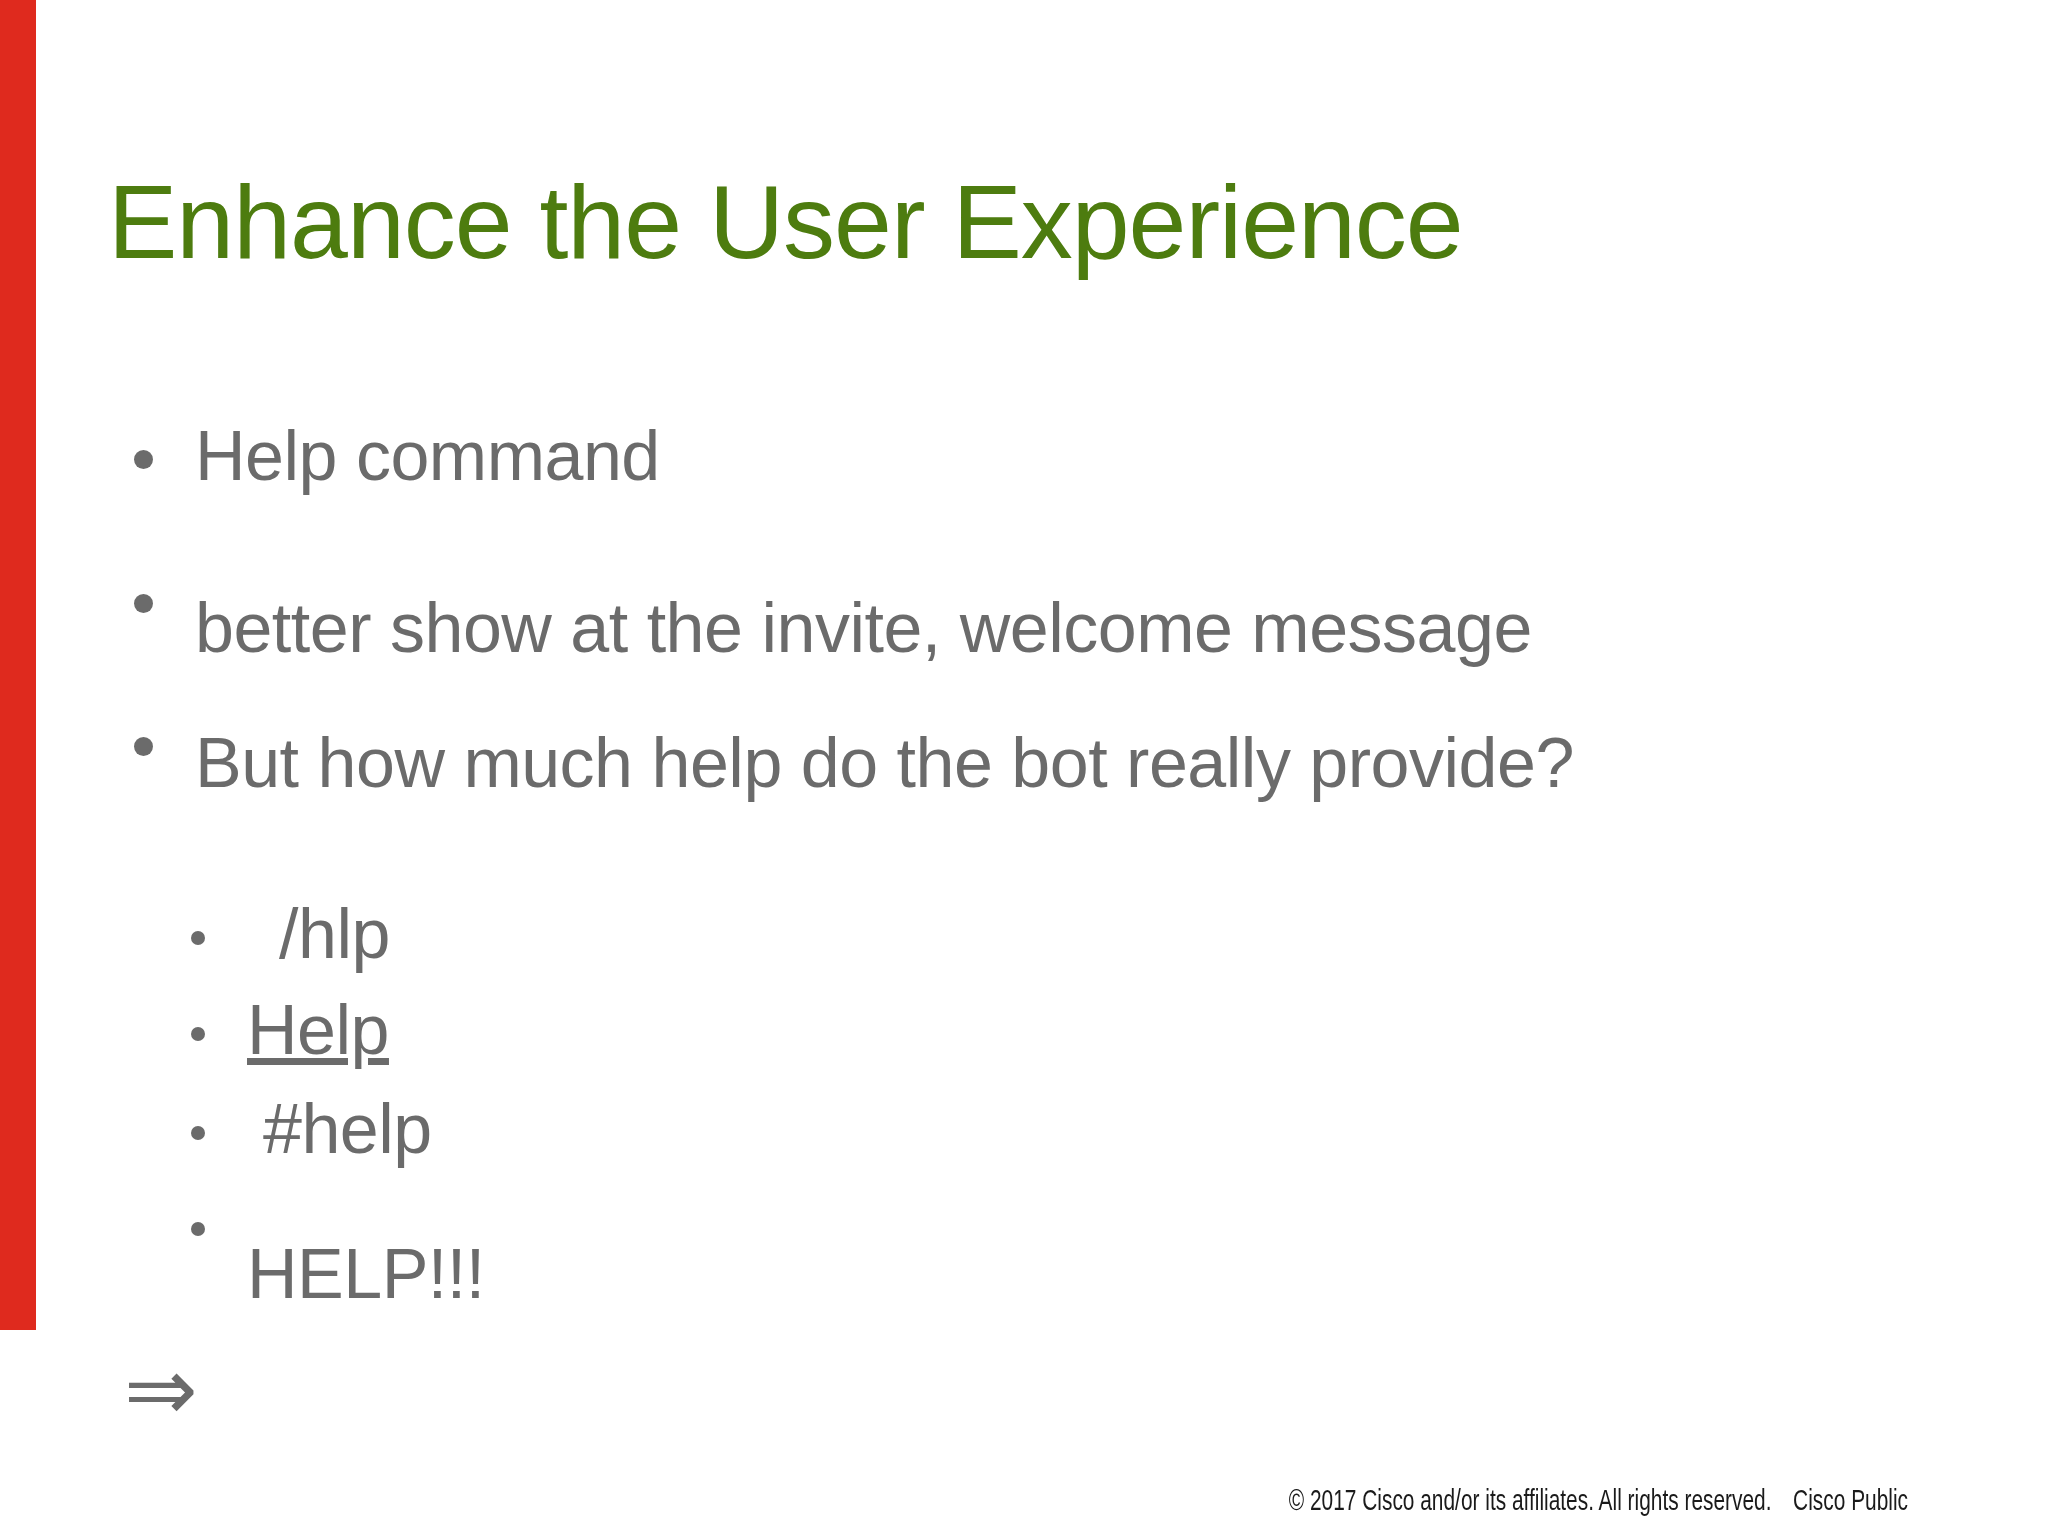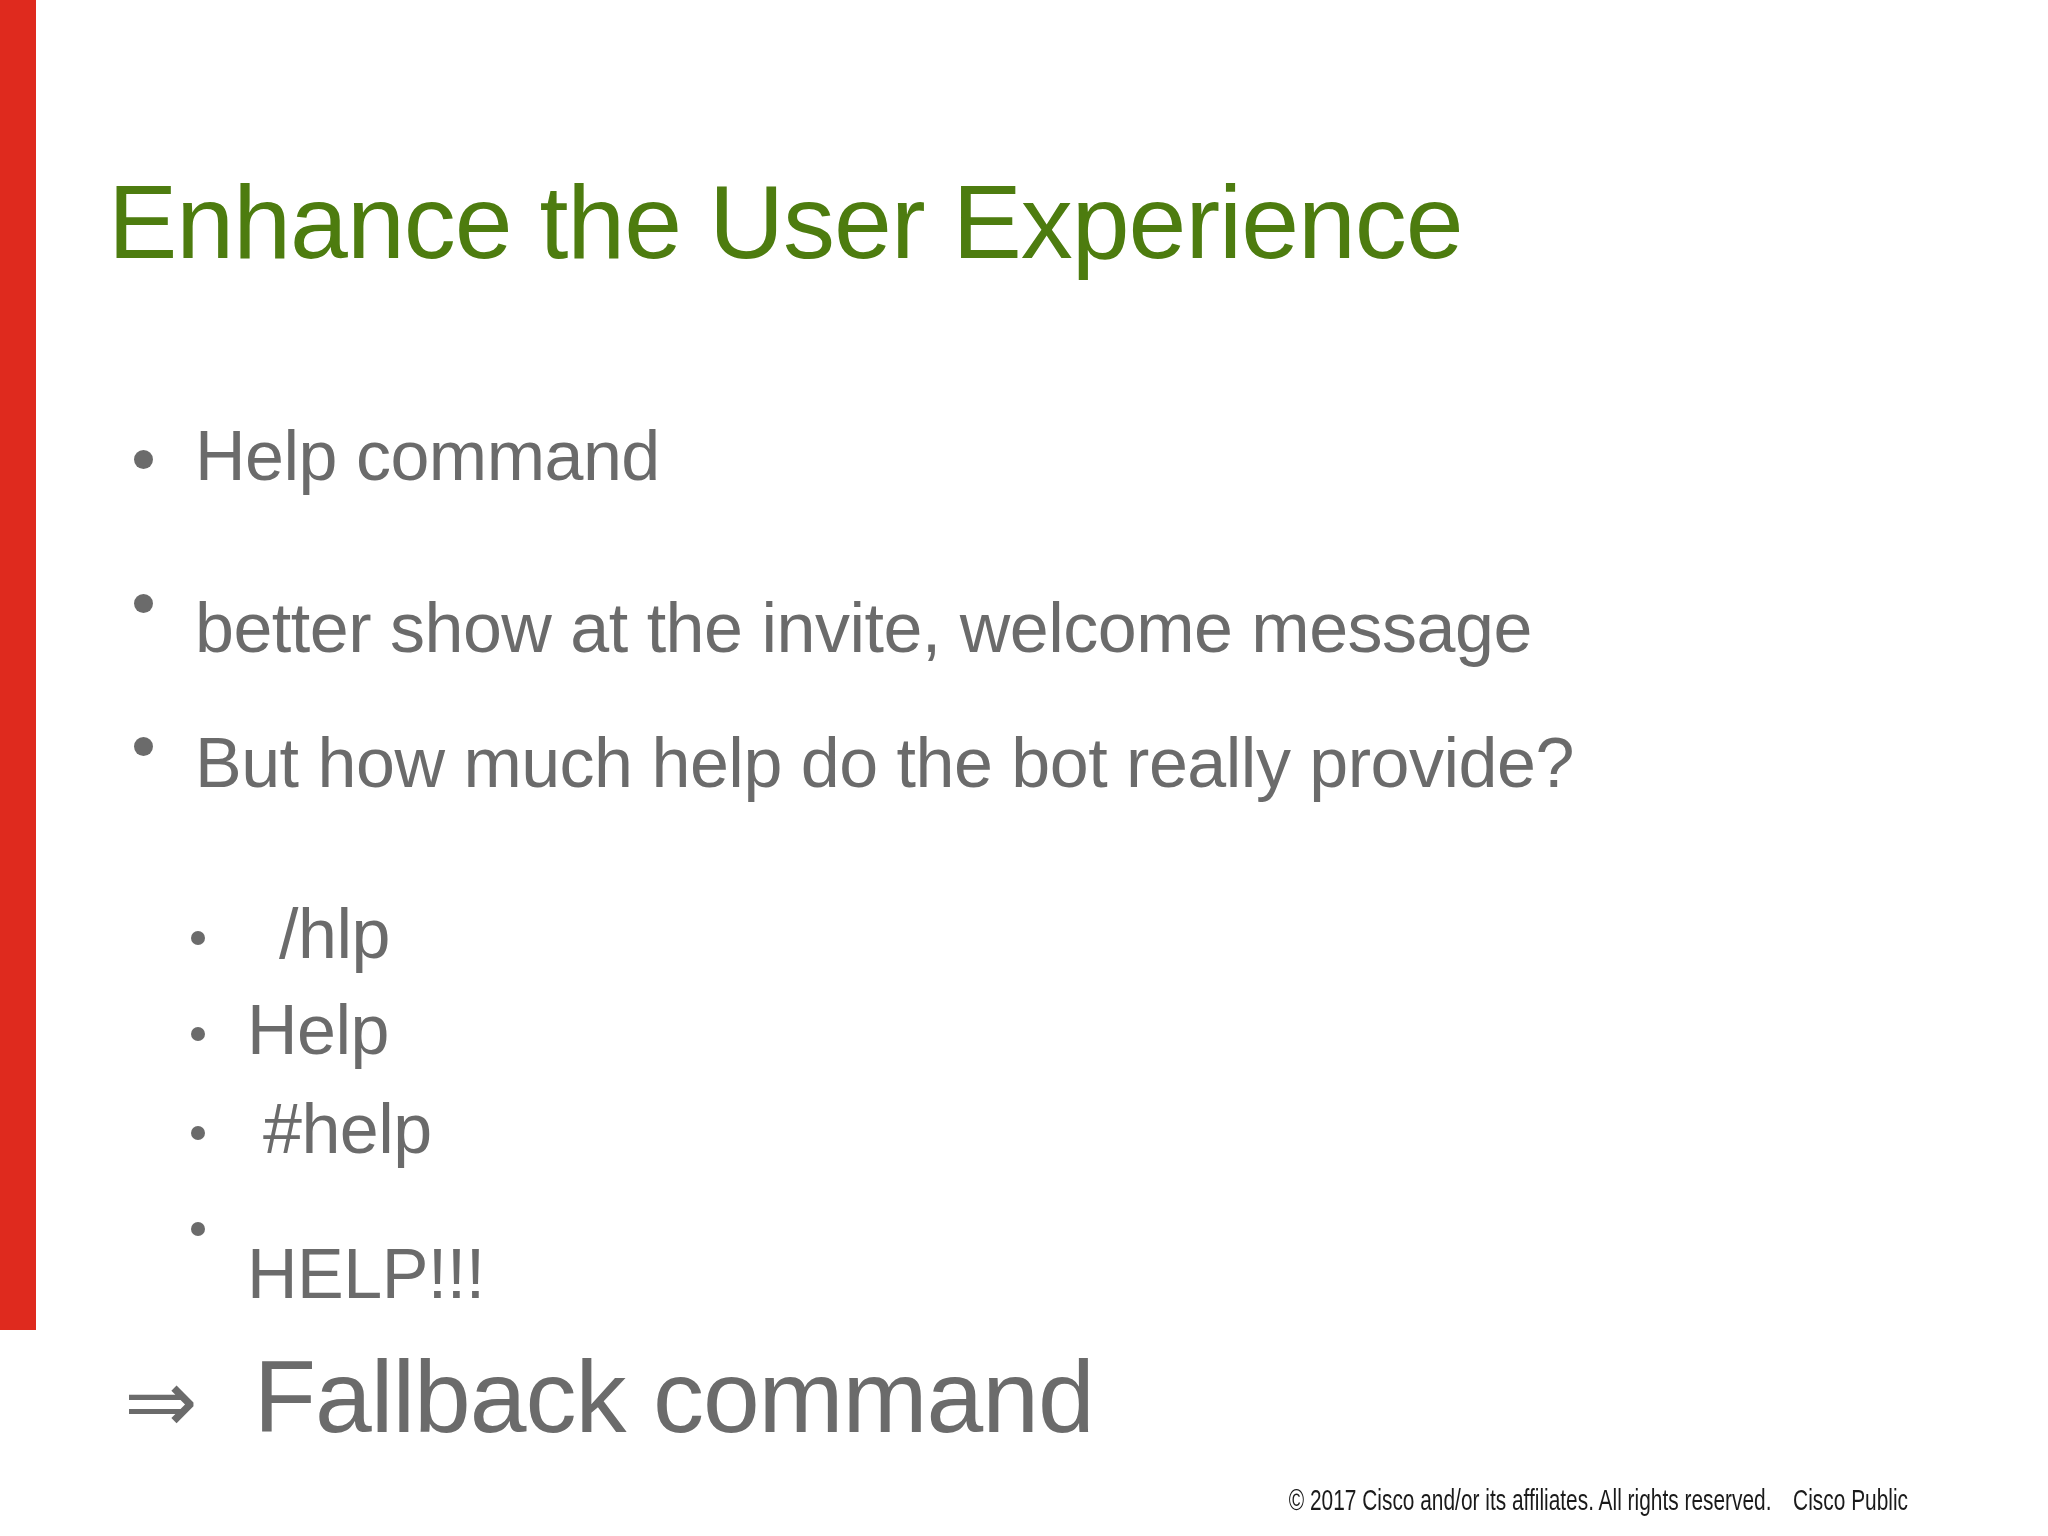--- a/index.html
+++ b/index.html
@@ -68,31 +68,30 @@
   <span class="dot main" style="top:594px;"></span>
   <p class="bullet-text" style="top:589px;">better show at the invite, welcome message</p>
 
   <span class="dot main" style="top:737px;"></span>
   <p class="bullet-text wrap" style="top:704px;margin-top:20px;">But how much help do the bot really provide?</p>
 
   <span class="dot sub" style="top:931px;"></span>
   <p class="sub-text" style="top:899px;margin-left:32px;">/hlp</p>
 
   <span class="dot sub" style="top:1027px;"></span>
-  <p class="sub-text" style="top:995px;">Help</p>
+  <p class="sub-text" style="top:995px;text-decoration:underline;">Help</p>
 
   <span class="dot sub" style="top:1126px;"></span>
   <p class="sub-text" style="top:1094px;margin-left:16px;">#help</p>
 
   <span class="dot sub" style="top:1222px;"></span>
   <p class="sub-text" style="top:1239px;">HELP!!!</p>
 
   <div class="conclusion">
     <span class="arrow">⇒</span>
-    <span class="ctext">Fallback command</span>
   </div>
 
   <div class="footer">
     <span>© 2017  Cisco and/or its affiliates. All rights reserved.</span>
     <span>Cisco Public</span>
   </div>
 
 </div>
 
 </body></html>

